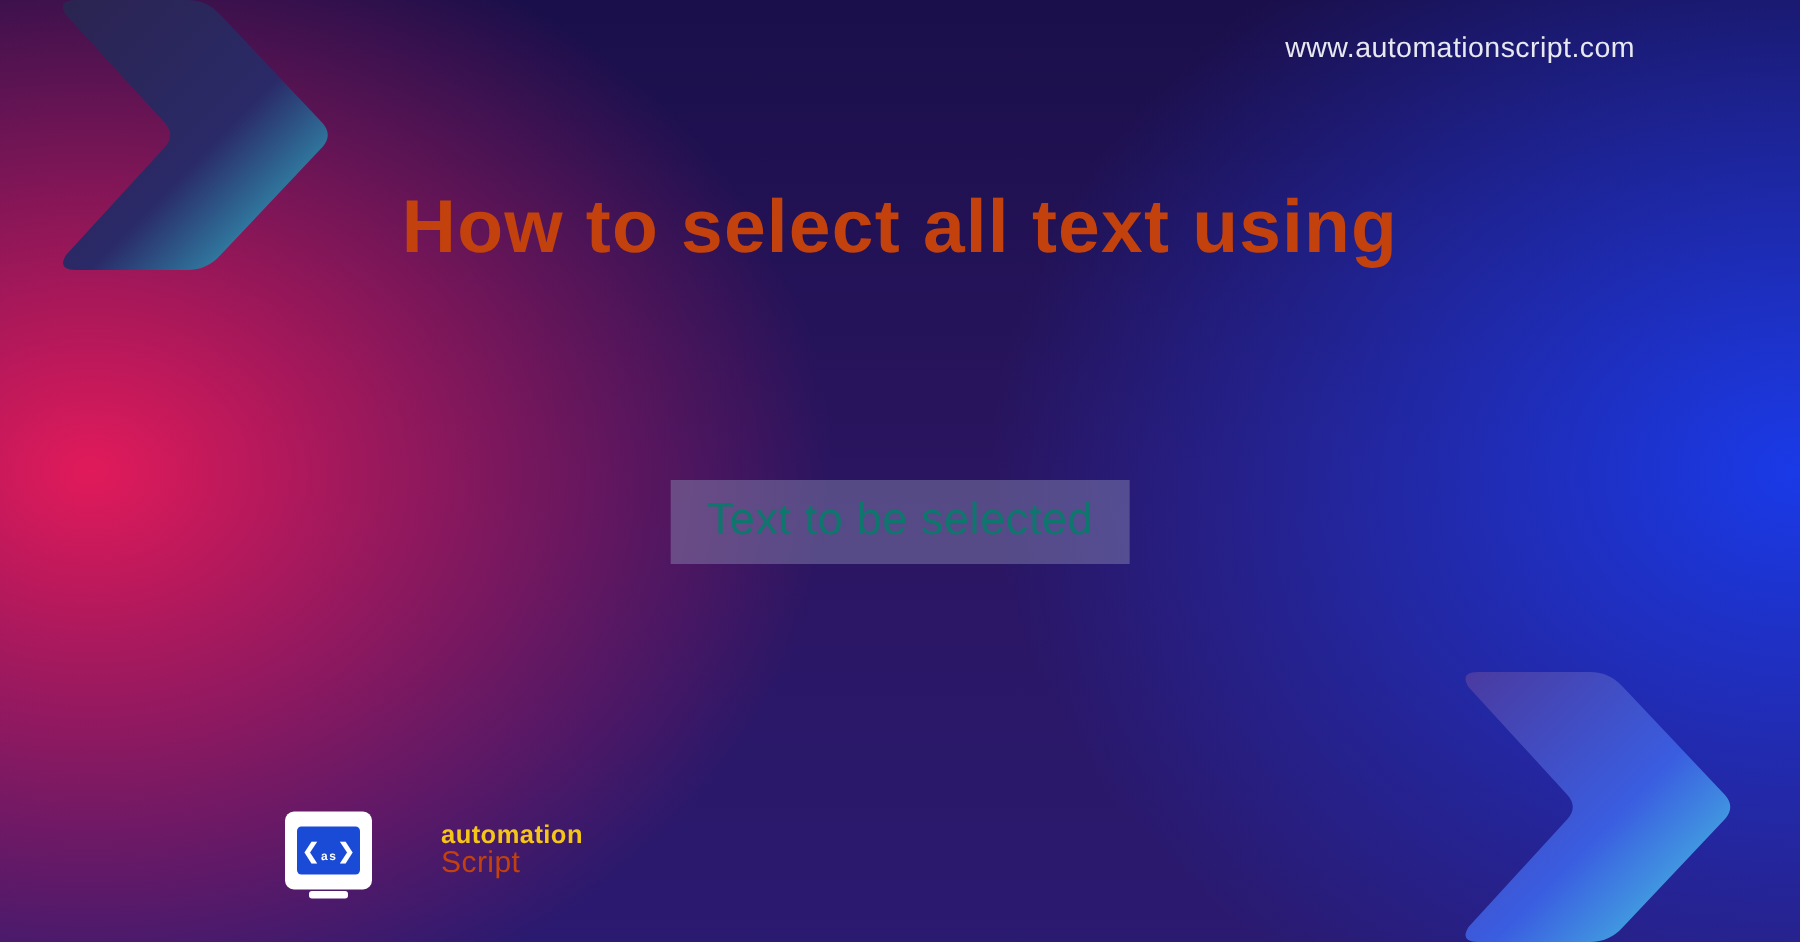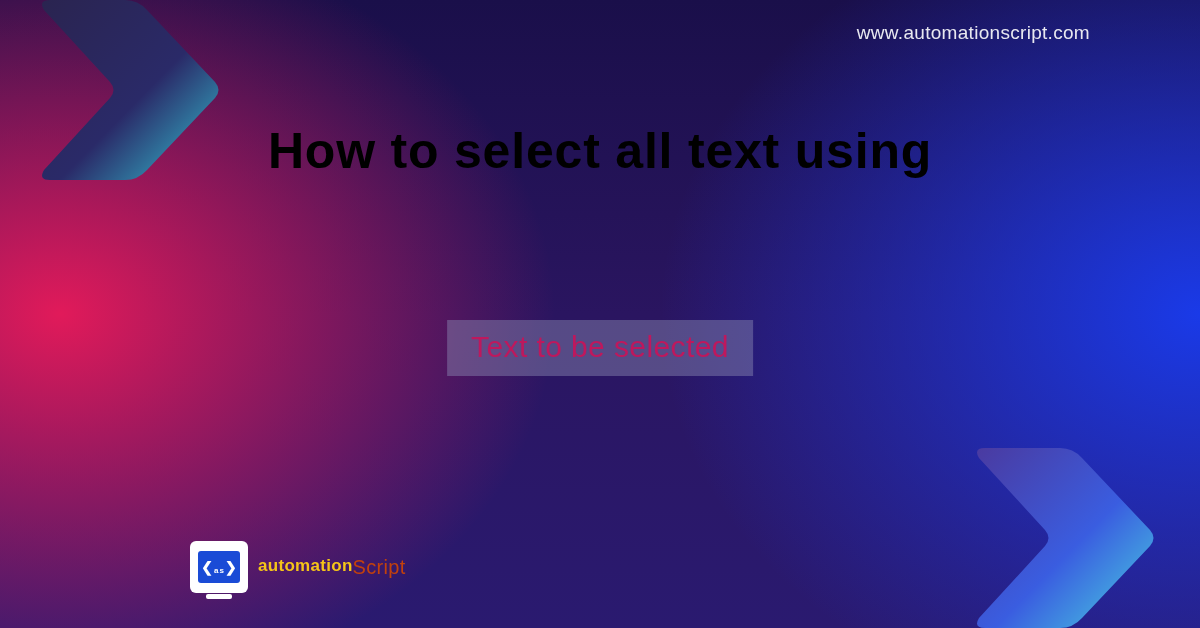--- a/index.html
+++ b/index.html
@@ -24,37 +24,37 @@
     letter-spacing: 0.3px;
     text-align: right;
   }
 
   .headline {
     position: absolute;
     top: 118px;
     left: 0;
     width: 100%;
     text-align: center;
-    color: #000000;
+    color: #c2410c;
     font-size: 50px;
     font-weight: 800;
     line-height: 1.32;
     letter-spacing: 0.8px;
   }
 
   .selected-box {
     position: absolute;
     top: 320px;
     left: 50%;
     transform: translateX(-50%);
     background: rgba(140,140,180,0.45);
     padding: 10px 24px 12px 24px;
   }
   .selected-box span {
-    color: #be185d;
+    color: #0f766e;
     font-size: 30px;
     font-weight: 500;
     letter-spacing: 0.4px;
     text-align: right;
   }
 
   .chevron {
     position: absolute;
     width: 200px;
     height: 240px;
@@ -96,21 +96,21 @@
     height: 32px;
     background: #1a4bd6;
     border-radius: 3px;
     display: flex;
     align-items: center;
     justify-content: center;
     gap: 1px;
   }
   .logo-code .angle { color: #ffffff; font-size: 14px; font-weight: 900; }
   .logo-code .sub { color: #ffffff; font-size: 8px; font-weight: 700; position: relative; top: 3px; }
-  .logo-text { display: flex; line-height: 1.05; }
+  .logo-text { display: flex; flex-direction: column; line-height: 1.05; margin-left: 36px; }
   .logo-text .t1 { color: #f5c518; font-size: 17px; font-weight: 700; letter-spacing: 0.3px; }
   .logo-text .t2 { color: #c2410c; font-size: 20px; font-weight: 400; letter-spacing: 0.3px; }
 </style>
 </head>
 <body>
 
 <div class="website-url">www.automationscript.com</div>
 
 <div class="chevron chevron-tl">
   <svg viewBox="0 0 200 240" width="200" height="240">

